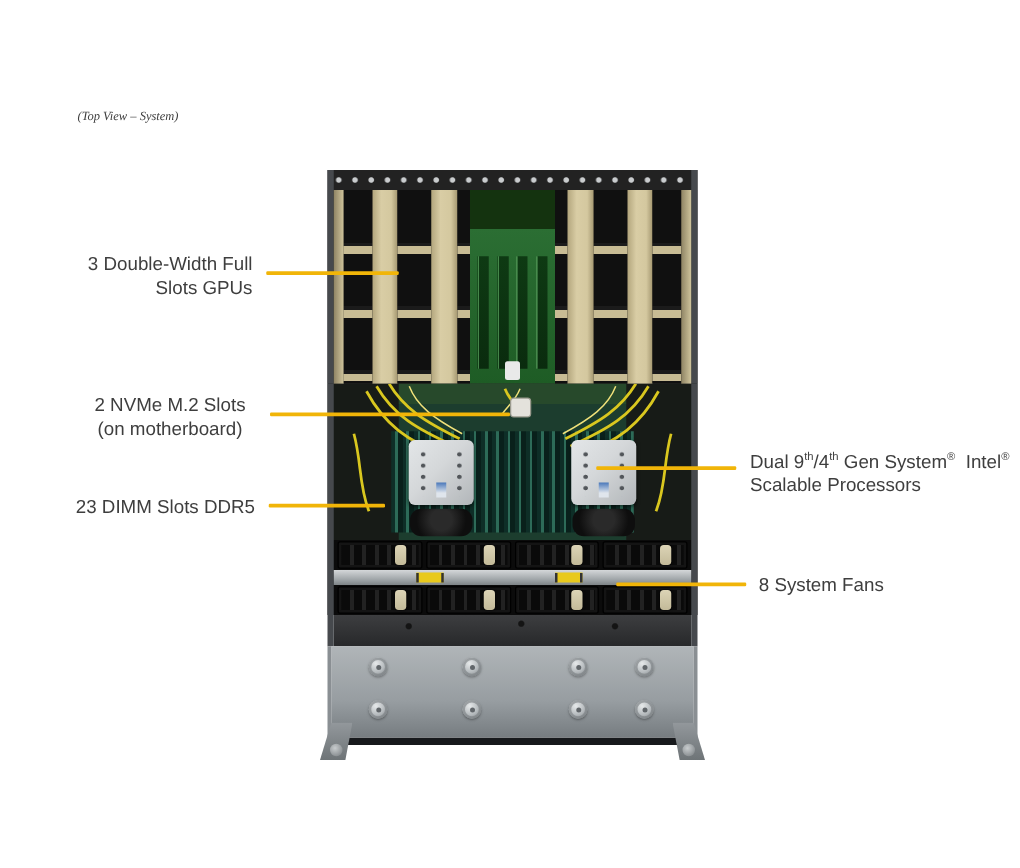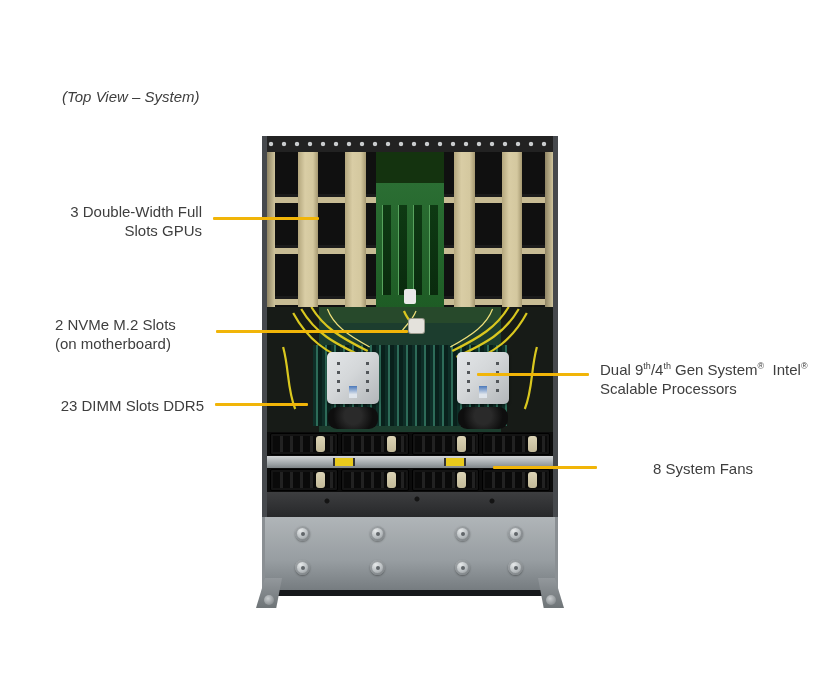--- a/index.html
+++ b/index.html
@@ -3,34 +3,34 @@
 <meta charset="utf-8">
 <style>
   :root{
     --leader-line:#F1B508; --label-text:#3E3E3E; --gpu-card-tan:#D9CDA5;
     --pcb-green:#2B6E33; --heatsink-silver:#D4D7D9; --front-plate-gray:#979DA1;
     --cable-yellow:#D9C71F; --fan-handle-beige:#DCD4B6;
   }
   html,body{margin:0;padding:0;background:#fff;}
   .canvas{position:relative;width:816px;height:694px;background:#fff;overflow:hidden;
           font-family:"Liberation Sans",sans-serif;color:var(--label-text);}
-  .title{position:absolute;left:62px;top:88px;font-size:15px;font-style:italic;}
+  .title{position:absolute;left:62px;top:88px;font-size:10px;font-style:italic;font-family:Liberation Serif, serif;}
   .label{position:absolute;font-size:15px;line-height:19px;}
   .label .ln{display:block;white-space:pre;}
   sup{font-size:9px;line-height:0;}
   .leader{position:absolute;height:3px;background:var(--leader-line);border-radius:1px;z-index:6;}
   .label.gpu{left:40px;top:202px;width:162px;text-align:right;}
   .leader.gpu{left:213px;top:217px;width:106px;}
-  .label.nvme{left:55px;top:315px;width:162px;text-align:left;}
+  .label.nvme{left:55px;top:315px;width:162px;text-align:center;}
   .leader.nvme{left:216px;top:330px;width:192px;}
   .label.cpu{left:600px;top:360px;width:210px;}
   .leader.cpu{left:477px;top:373px;width:112px;}
   .label.dimm{left:40px;top:396px;width:164px;text-align:right;}
   .leader.dimm{left:215px;top:403px;width:93px;}
-  .label.fans{left:623px;top:459px;width:130px;text-align:right;}
+  .label.fans{left:607px;top:459px;width:130px;}
   .leader.fans{left:493px;top:466px;width:104px;}
 
   
   .chassis{position:absolute;left:262px;top:136px;width:296px;height:460px;}
   .section{border-left:5px solid #46494d;border-right:5px solid #46494d;box-sizing:border-box;}
   .top-rail{height:16px;background-color:#222;
     background-image:radial-gradient(circle at 4px 8px,#c9ccce 1.8px,rgba(0,0,0,0) 2.6px);
     background-size:13px 16px;}
   .gpu-bay{height:155px;background:#0c0c0c;display:flex;}
   .gcol{height:100%;}

